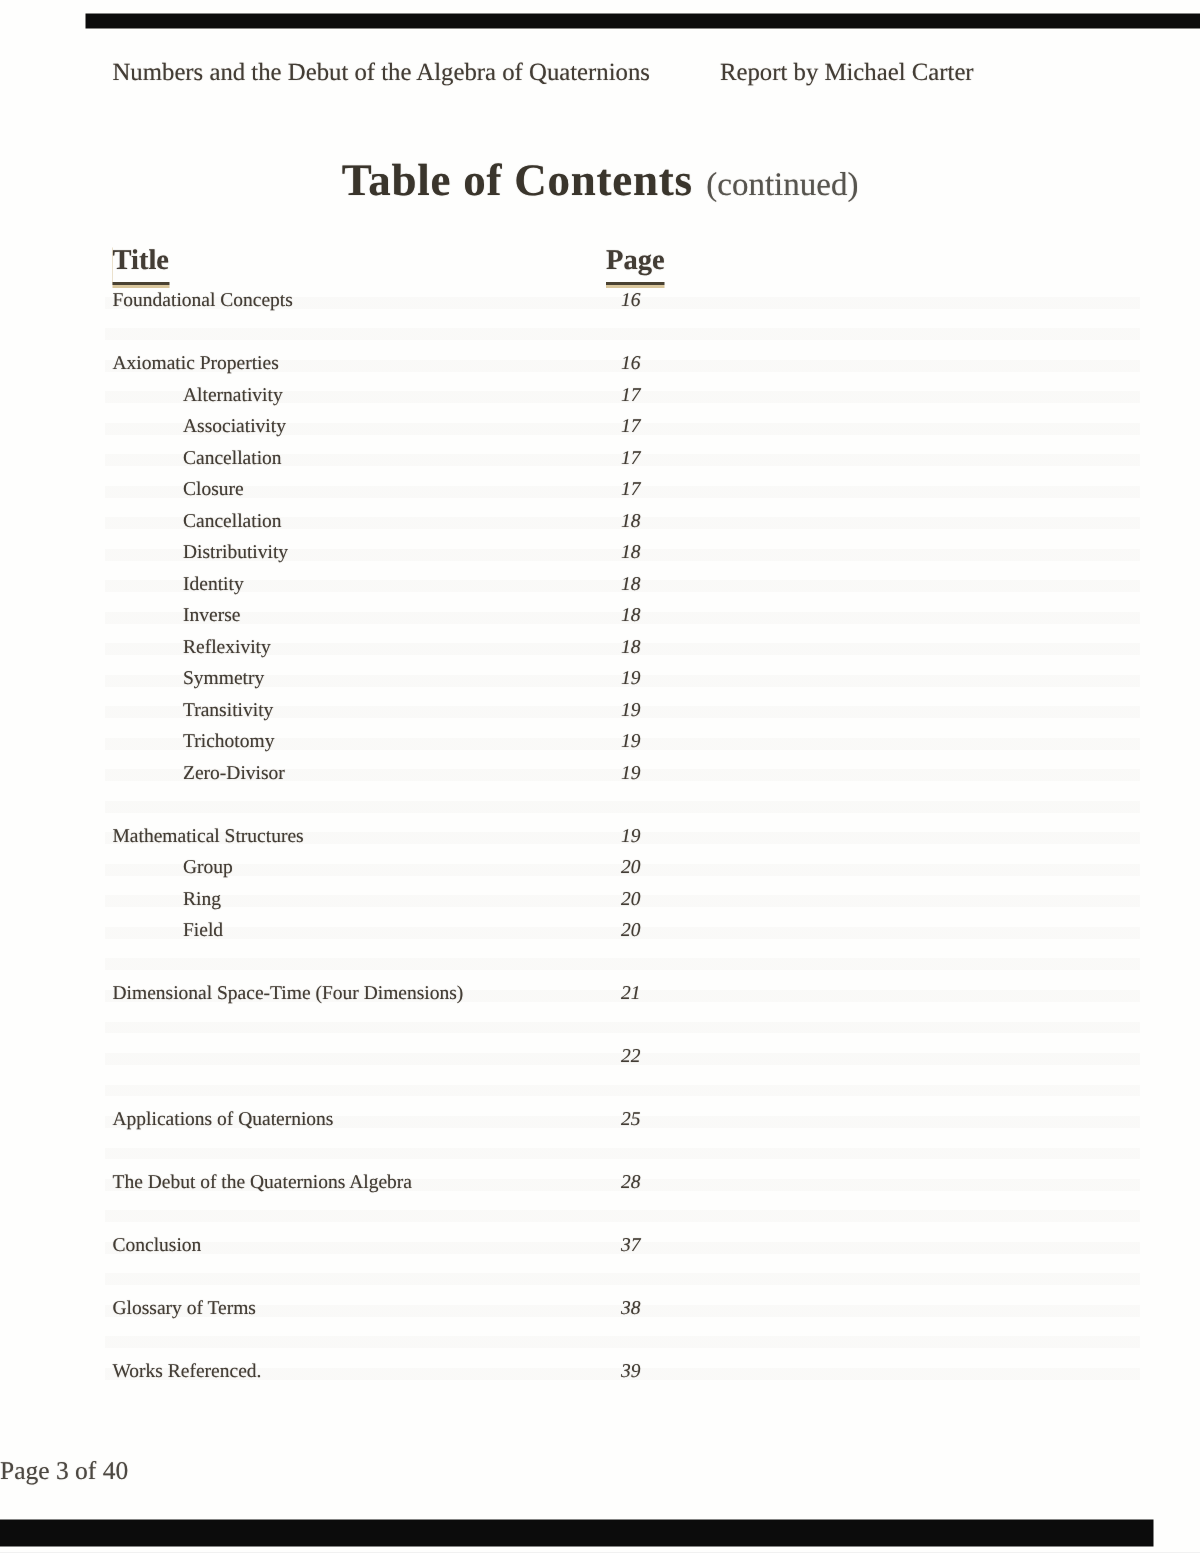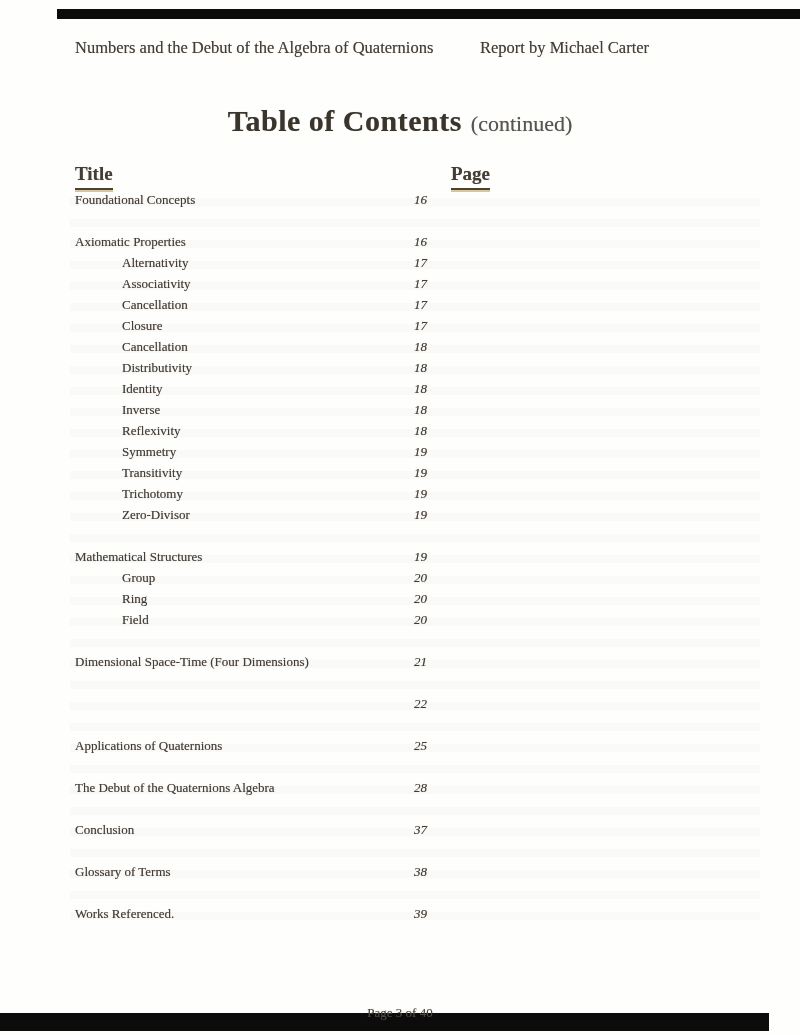--- a/index.html
+++ b/index.html
@@ -35,35 +35,35 @@
   .doc-title-main{
     font-size:30px;font-weight:700;letter-spacing:0.5px;
     color:var(--title_ink,#3a352c);
   }
   .doc-title-suffix{
     font-size:22px;font-weight:400;margin-left:9px;
     color:var(--suffix_ink,#57554f);
   }
   .col-headers{position:absolute;top:163px;left:0;width:100%;height:24px;font-size:19px;font-weight:700;}
   .col-title{position:absolute;left:75px;}
-  .col-page{position:absolute;left:430px;width:60px;text-align:right;}
+  .col-page{position:absolute;left:404px;width:60px;text-align:left;}
   .underlined{
     display:inline-block;padding-bottom:3px;
     border-bottom:2px solid var(--underline,#4a4232);
     box-shadow:0 2px 0 rgba(186,152,77,0.55);
   }
   .toc{position:absolute;top:189px;left:0;width:100%;}
   .toc-row{position:relative;height:21px;line-height:21px;font-size:13px;}
   .toc-row.gap{margin-top:21px;}
   .toc-label{position:absolute;left:75px;white-space:nowrap;}
   .toc-row.indent .toc-label{left:122px;}
   .toc-page{position:absolute;left:414px;width:60px;text-align:left;font-style:italic;}
   .footer{
-    position:absolute;top:1002px;left:0;width:100%;
-    text-align:center;font-size:13px;line-height:21px;
+    position:absolute;top:970px;left:0;width:100%;
+    font-size:17px;line-height:21px;
     color:var(--footer_ink,#4c4842);
   }
 </style>
 </head>
 <body>
 
 <div class="page">
 
   <div class="scan-texture"></div>
   <div class="scan-bar-top"></div>

